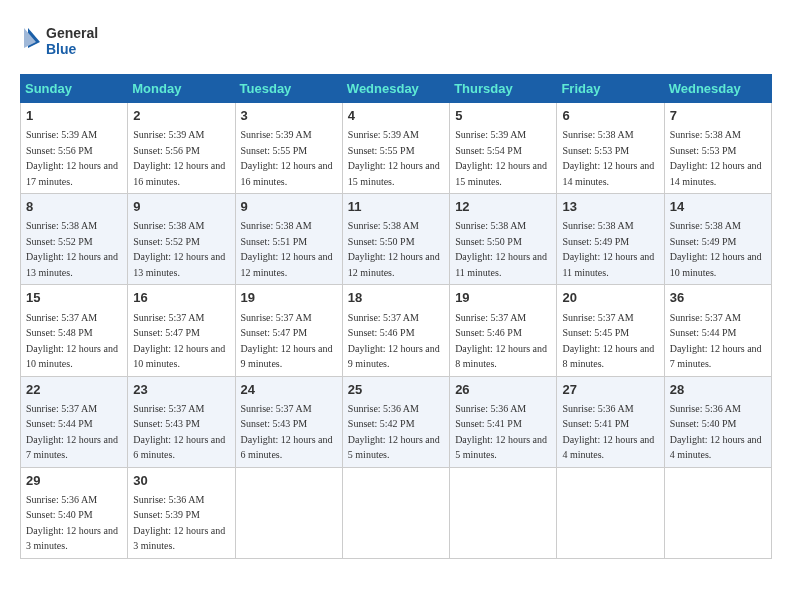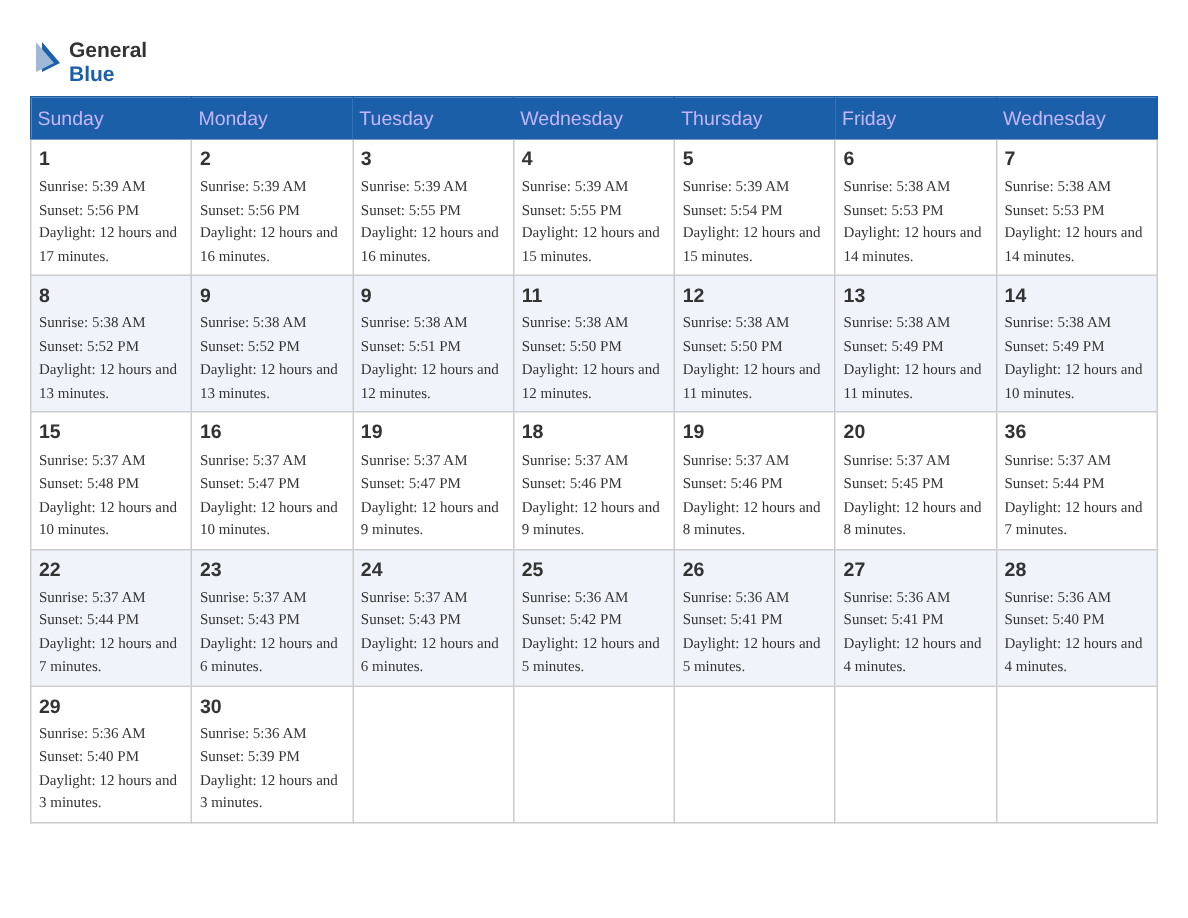--- a/index.html
+++ b/index.html
@@ -7,20 +7,21 @@
       font-family: Arial, sans-serif;
       background: #fff;
       width: 792px;
       min-height: 612px;
       padding: 20px;
     }
     .header {
       display: flex;
       justify-content: space-between;
       align-items: flex-start;
+      margin-bottom: 10px;
     }
     .logo {
       display: flex;
       align-items: center;
       gap: 4px;
     }
     .title-area {
       text-align: right;
     }
     .month-title {
@@ -32,25 +33,25 @@
       font-size: 14px;
       color: #555;
     }
     table {
       width: 100%;
       border-collapse: collapse;
       font-size: 10.5px;
     }
     thead tr th {
       background-color: #1a5fa8;
-      color: #c4b5fd;
+      color: #5eead4;
       padding: 6px 4px;
       text-align: left;
       font-size: 13px;
-      font-weight: normal;
+      font-weight: bold;
       border: 1px solid #1a5fa8;
     }
     tbody tr td {
       border: 1px solid #ccc;
       padding: 4px 5px;
       vertical-align: top;
       color: #333;
       line-height: 1.4;
       width: calc(100% / 7);
     }

